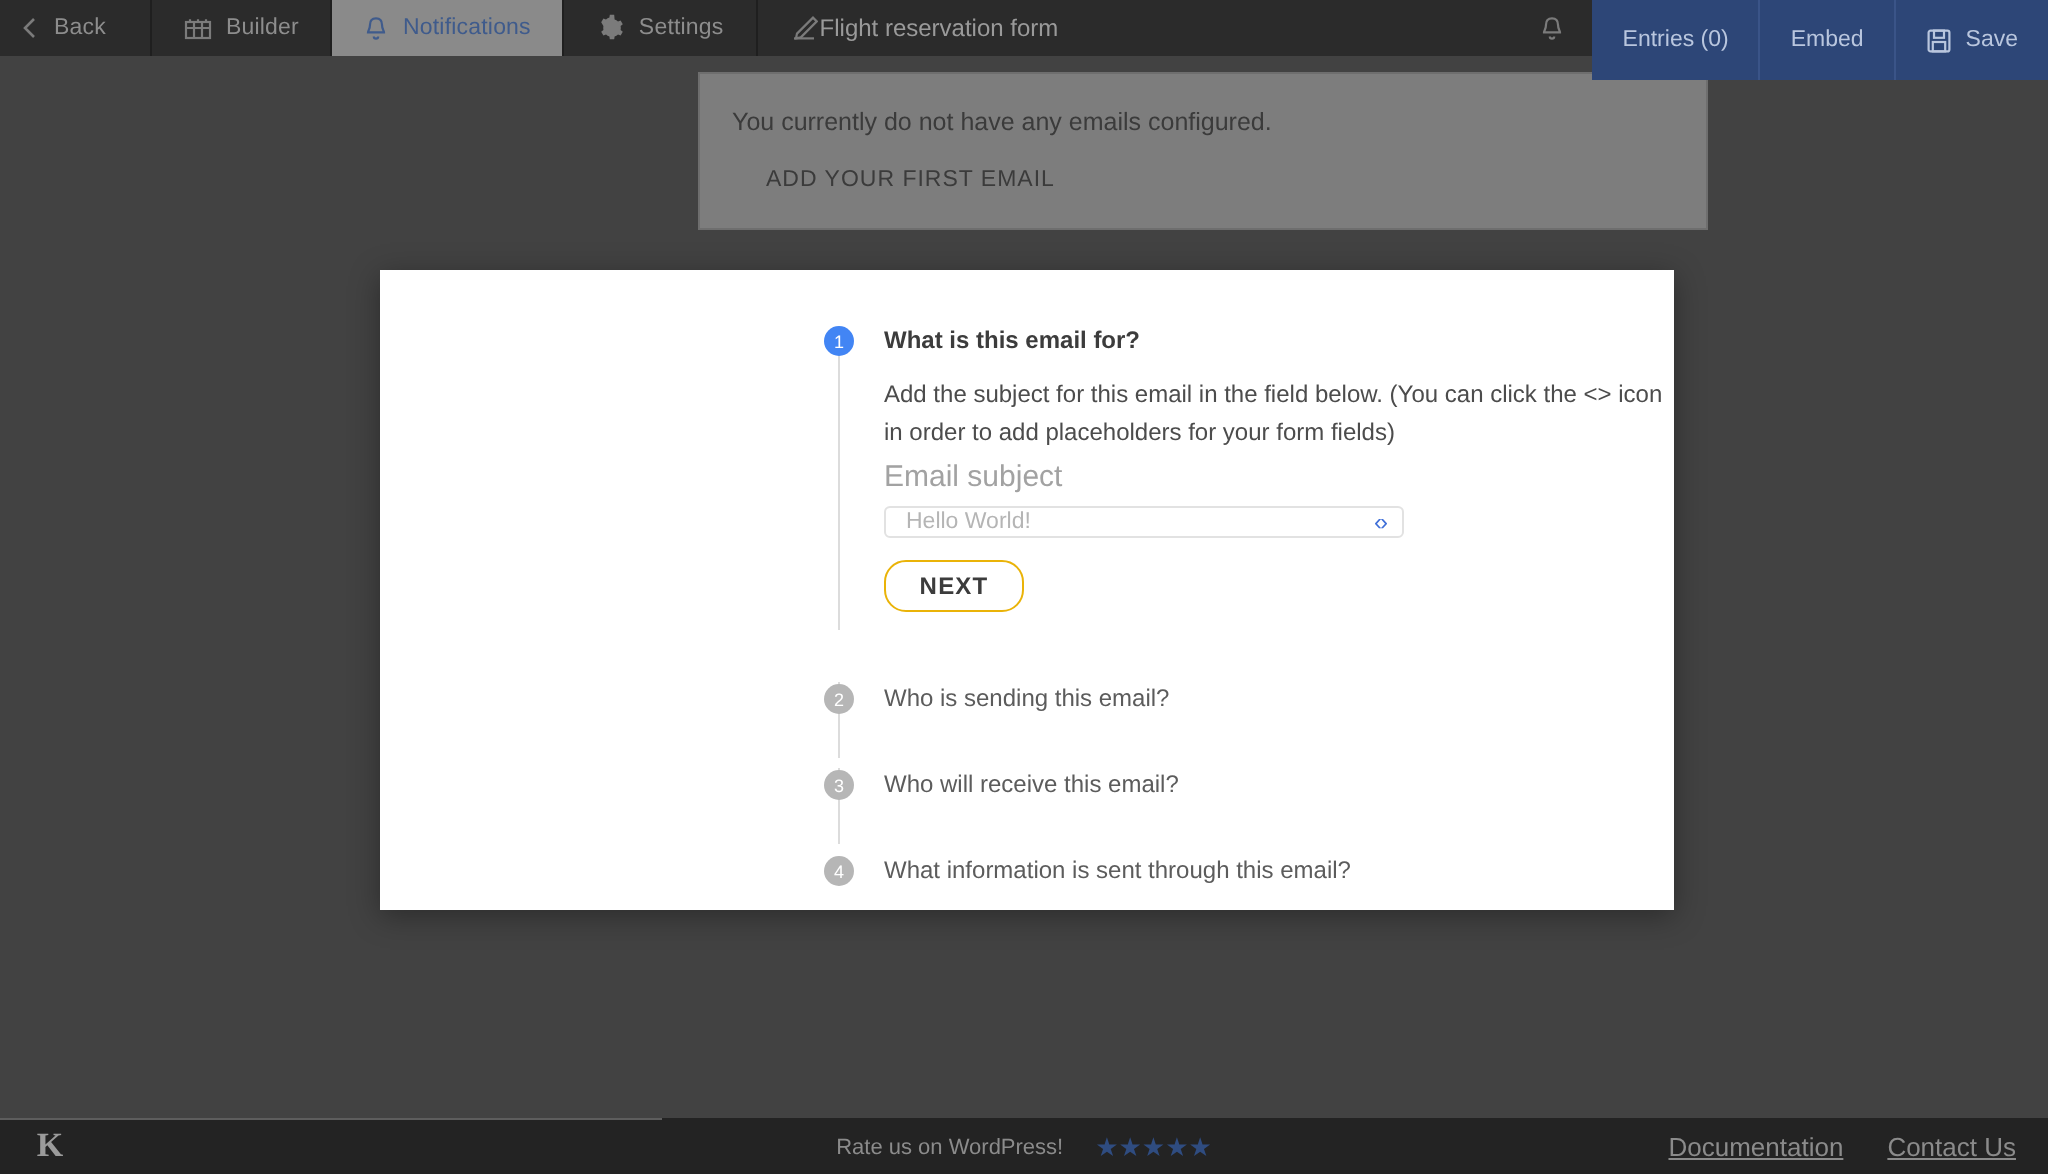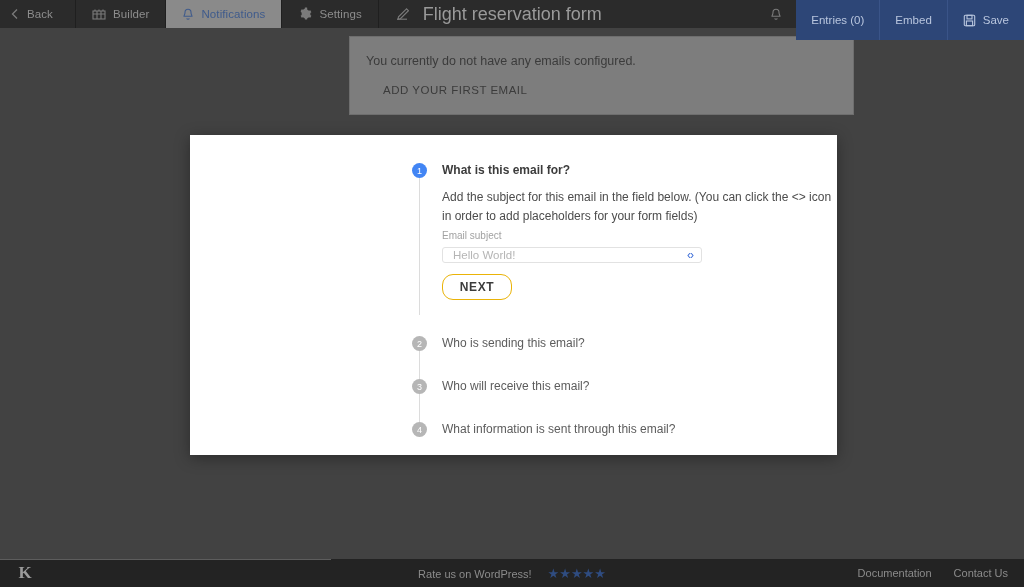--- a/index.html
+++ b/index.html
@@ -20,22 +20,22 @@
     padding: 0 16px; height: 28px; font-size: 11.5px;
     color: #8d8d8d; white-space: nowrap; letter-spacing: .1px;
   }
   .tb-item.back { padding-left: 10px; padding-right: 22px; }
   .tb-sep { width: 1px; background: #1f1f1f; }
   .tb-item.active {
     background: #8a8a8a; color: #3f5b8c;
   }
   .tb-item.active .ic { color: #3f5b8c; }
   .tb-title {
-    display: flex; align-items: center; gap: 14px;
-    padding: 0 16px; height: 28px; font-size: 18px; color: #9a9a9a;
+    display: flex; align-items: center; gap: 1px;
+    padding: 0 16px; height: 28px; font-size: 12px; color: #9a9a9a;
     flex: 1;
   }
   .tb-bell-wrap {
     display: flex; align-items: center; justify-content: center;
     width: 40px; height: 28px; color: #8d8d8d;
   }
   .tb-blue {
     display: flex; align-items: stretch; background: #2d4677; height: 40px;
   }
   .tb-blue .tb-btn {
@@ -98,21 +98,21 @@
   .footer-center {
     position: absolute; left: 0; right: 0; display: flex;
     align-items: flex-end; justify-content: center; gap: 16px;
   }
   .rate-txt { font-size: 11px; color: #8b8b8b; }
   .stars { display: flex; gap: 3px; color: #2f4c80; font-size: 13px; line-height: 1; }
   .footer-right {
     position: absolute; right: 16px; display: flex; gap: 22px;
   }
   .footer-link {
-    font-size: 11px; color: #8b8b8b; 
+    font-size: 13px; color: #8b8b8b; text-decoration: underline;
   }
   .footer-topline {
     position: absolute; top: 0; left: 0; width: 331px; height: 1px; background: #5d5d5d;
   }
 
   
   .modal {
     position: absolute; left: 190px; top: 135px; width: 647px; height: 320px;
     background: #ffffff; box-shadow: 0 3px 14px rgba(0,0,0,.35);
     z-index: 10;
@@ -132,21 +132,21 @@
   .step-title.active { color: #3c3c3c; font-weight: bold; }
   .connector {
     position: absolute; left: 229px; width: 1px; background: #dcdcdc;
   }
   .step-body { margin-left: 252px; padding-top: 10px; }
   .step-desc {
     font-size: 12px; color: #4c4c4c; line-height: 19px;
     max-width: 545px;
   }
   .field-label {
-    font-size: 10px; color: #a2a2a2; margin-top: 4px;
+    font-size: 15px; color: #a2a2a2; margin-top: 4px;
   }
   .input-wrap {
     position: relative; margin-top: 6px; width: 260px; height: 16px;
     border: 1px solid #e2e2e2; border-radius: 3px; background: #fff;
     display: flex; align-items: center;
   }
   .input-wrap input {
     border: 0; outline: 0; background: transparent;
     font-family: "Liberation Sans", sans-serif;
     font-size: 11.5px; color: #3c3c3c; padding: 0 30px 0 10px;

